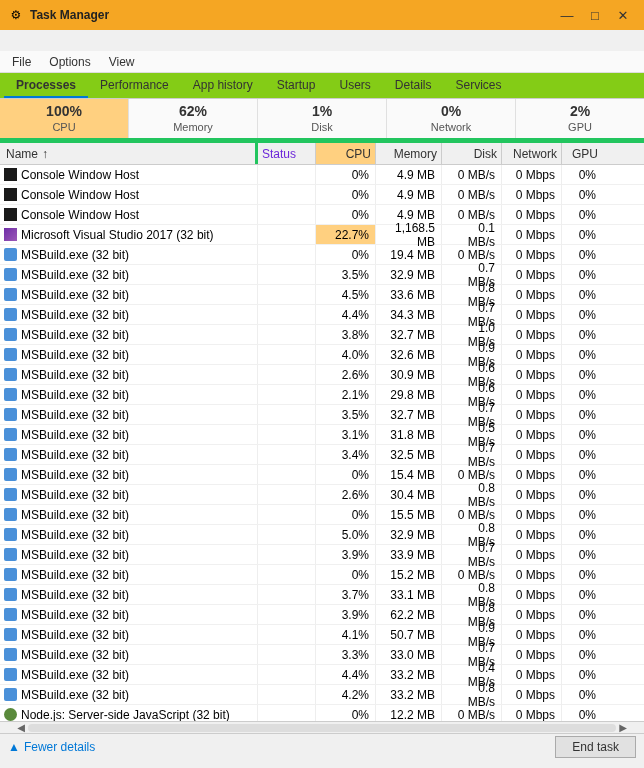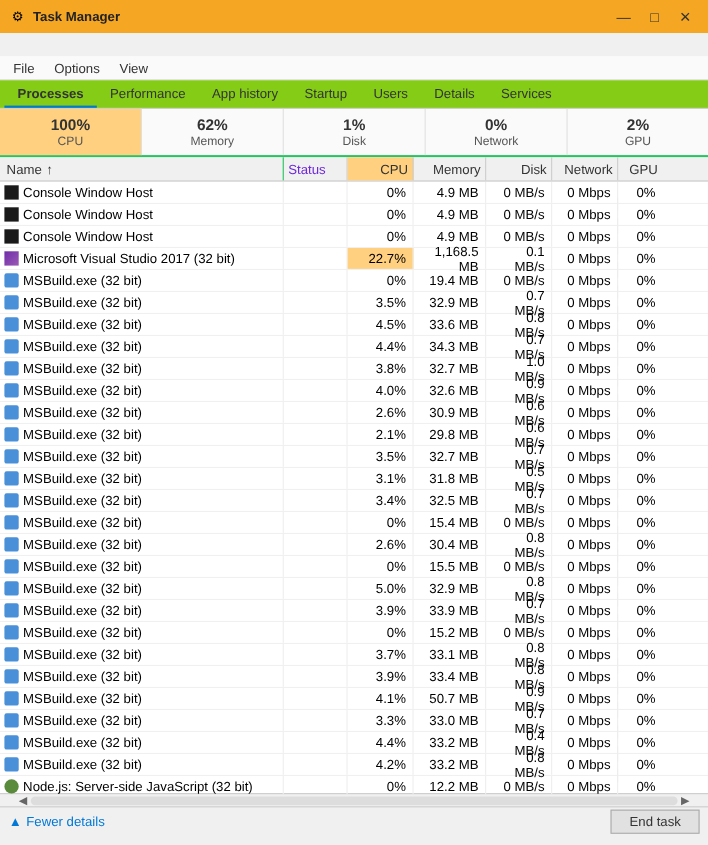--- a/index.html
+++ b/index.html
@@ -84,21 +84,21 @@
       border-bottom: 2px solid transparent;
     }
     .tab.active {
       border-bottom: 2px solid #0078d7;
       font-weight: 600;
     }
 
     .perf-header {
       display: flex;
       background: #fafafa;
-      border-bottom: 2px solid #22c55e;
+      border-bottom: 5px solid #22c55e;
       height: 44px;
       align-items: stretch;
     }
     .perf-col {
       display: flex;
       flex-direction: column;
       align-items: center;
       justify-content: center;
       flex: 1;
       border-right: 1px solid #e0e0e0;
@@ -121,21 +121,21 @@
     }
     .col-name-hdr {
       width: 258px;
       padding: 2px 6px;
       font-size: 12px;
       color: #333;
       display: flex;
       align-items: center;
       gap: 4px;
       cursor: pointer;
-      border-right: 1px solid #22c55e;
+      border-right: 3px solid #22c55e;
       height: 100%;
     }
     .col-status-hdr {
       width: 58px;
       padding: 2px 4px;
       font-size: 12px;
       color: #6d28d9;
       cursor: pointer;
       border-right: 1px solid #ccc;
       height: 100%;
@@ -716,21 +716,21 @@
       <div class="cell-net">0 Mbps</div>
       <div class="cell-gpu">0%</div>
     </div>
     <div class="process-row">
       <div class="cell-name">
         <span class="app-icon icon-msbuild"></span>
         <span style="overflow:hidden;text-overflow:ellipsis;white-space:nowrap;">MSBuild.exe (32 bit)</span>
       </div>
       <div class="cell-status"></div>
       <div class="cell-cpu">3.9%</div>
-      <div class="cell-mem">33.4 MB</div>
+      <div class="cell-mem">62.2 MB</div>
       <div class="cell-disk">0.8 MB/s</div>
       <div class="cell-net">0 Mbps</div>
       <div class="cell-gpu">0%</div>
     </div>
     <div class="process-row">
       <div class="cell-name">
         <span class="app-icon icon-msbuild"></span>
         <span style="overflow:hidden;text-overflow:ellipsis;white-space:nowrap;">MSBuild.exe (32 bit)</span>
       </div>
       <div class="cell-status"></div>

